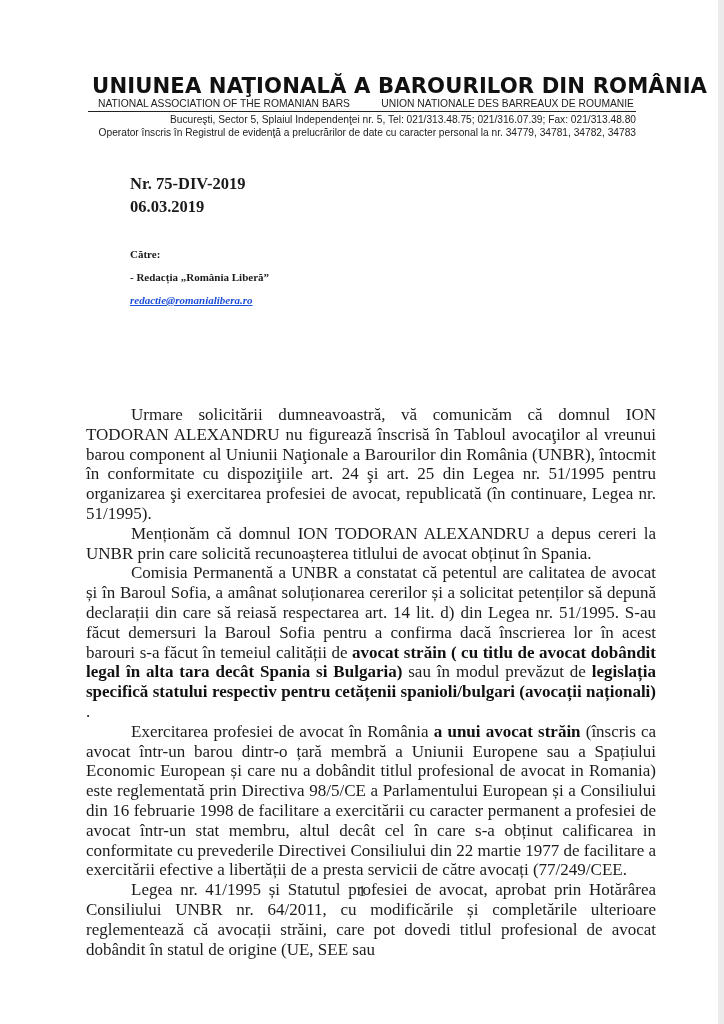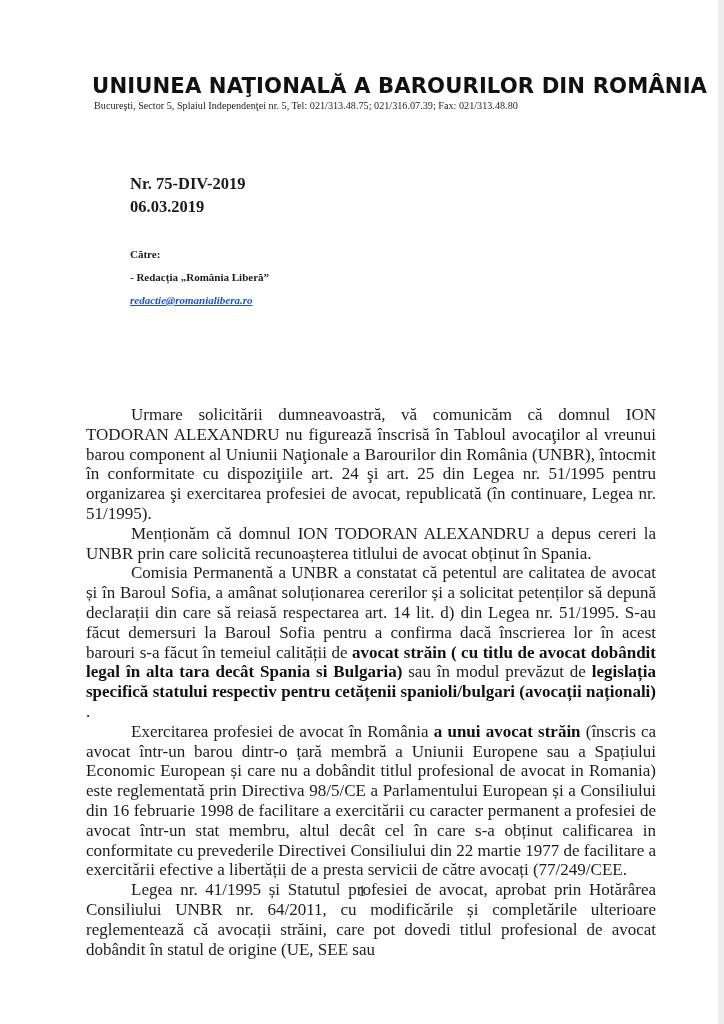--- a/index.html
+++ b/index.html
@@ -12,41 +12,46 @@
     .lh-title {
       font-family: "DejaVu Sans", sans-serif; font-weight: bold; font-size: 21.5px;
       letter-spacing: 0.1px; text-align: center; white-space: nowrap; color: #111;
       line-height: 24px; transform: scaleX(0.985); transform-origin: center;
     }
     .lh-subrow {
       display: flex; justify-content: space-between; font-family: "Liberation Sans", sans-serif;
       font-size: 10.3px; color: #222; line-height: 12px; padding: 0 2px 0 10px;
       border-bottom: 1.6px solid #222; padding-bottom: 1px;
     }
-    .lh-address { font-family: Liberation Serif, serif; font-size: 10.2px; color: #222; text-align: left; line-height: 12.5px; margin-top: 2px; padding-left: 6px; }
+    .lh-address { font-family: Liberation Sans, sans-serif; font-size: 10.2px; color: #222; text-align: right; line-height: 12.5px; margin-top: 2px; padding-left: 6px; }
     .ref { position: absolute; left: 130px; top: 156px; font-family: "Liberation Serif", serif; font-weight: bold; font-size: 16.5px; line-height: 23px; color: #1a1a1a; margin-top: 16px; }
     .recipient { position: absolute; left: 130px; top: 243px; font-family: "Liberation Serif", serif; font-weight: bold; font-size: 11px; line-height: 23px; color: #1a1a1a; }
     .email { color: #1d4ed8; font-style: italic; text-decoration: underline; font-weight: bold; cursor: pointer; }
     .body-text {
       position: absolute; left: 86px; top: 405px; width: 570px;
       font-family: "Liberation Serif", serif; font-size: 17px; line-height: 19.8px;
       text-align: justify; color: #1c1c1c;
     }
     .body-text p { margin: 0; text-indent: 45px; }
     .body-text b { font-weight: bold; color: #111; }
     .page-number { position: absolute; left: 0; width: 724px; top: 883px; text-align: center; font-family: "Liberation Serif", serif; font-size: 15px; color: #222; }
   </style>
 </head>
 <body>
 
 <div class="page-edge"></div>
 
 <header class="letterhead">
   <div class="lh-title">UNIUNEA NAŢIONALĂ A  BAROURILOR DIN  ROMÂNIA</div>
+  <div class="lh-subrow">
+    <span>NATIONAL ASSOCIATION OF THE ROMANIAN BARS</span>
+    <span>UNION NATIONALE DES BARREAUX DE ROUMANIE</span>
+  </div>
   <div class="lh-address">Bucureşti, Sector 5, Splaiul Independenţei nr. 5, Tel: 021/313.48.75; 021/316.07.39; Fax: 021/313.48.80</div>
+  <div class="lh-address" style="margin-top:0">Operator înscris în Registrul de evidenţă a prelucrărilor de date cu caracter personal la nr. 34779, 34781, 34782, 34783</div>
 </header>
 
 <div class="ref">
   <div>Nr.  75-DIV-2019</div>
   <div>06.03.2019</div>
 </div>
 
 <div class="recipient">
   <div>Către:</div>
   <div>- Redacția „România Liberă”</div>

